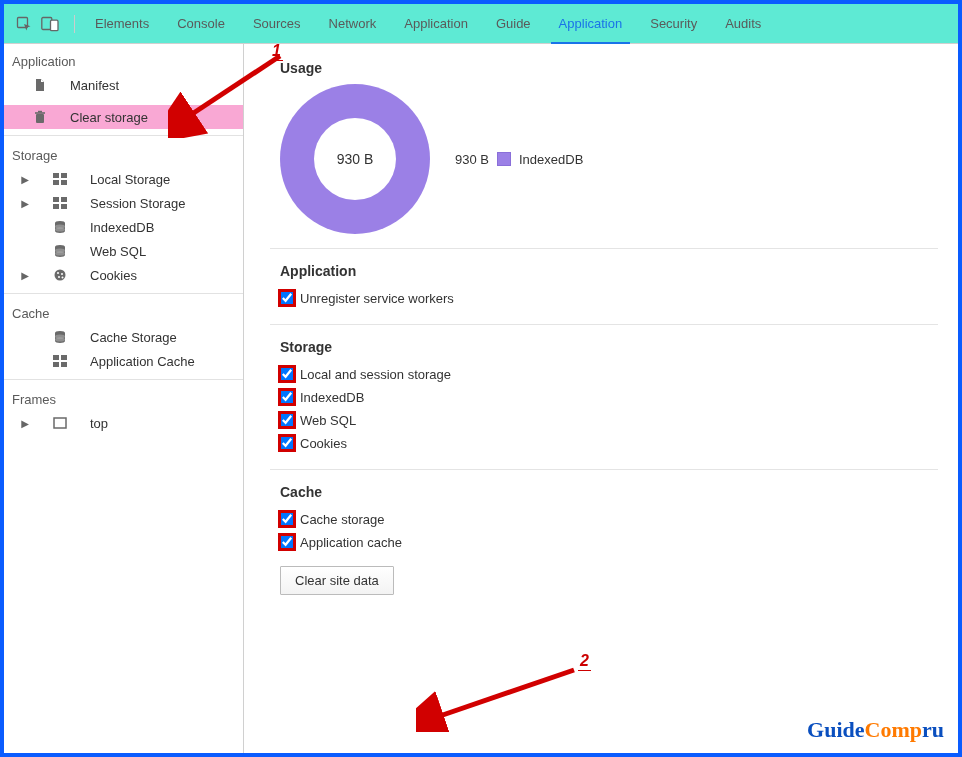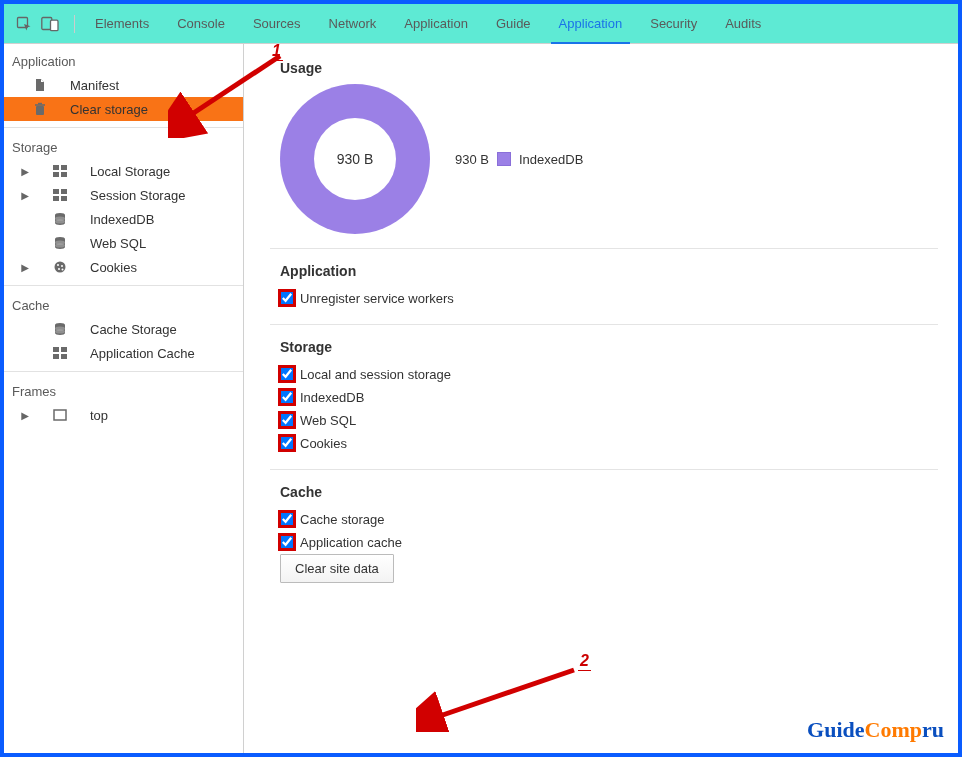--- a/index.html
+++ b/index.html
@@ -19,41 +19,41 @@
 
 
 .body { flex:1; display:flex; min-height:0; }
 .sidebar { width:240px; border-right:1px solid #d0d0d0; background:#fff; overflow:auto; padding-top:4px; }
 .content { flex:1; overflow:auto; padding:10px 20px 20px 36px; position:relative; }
 
 
 .sb-section-title { padding:6px 8px 4px 8px; color:#5a5a5a; font-size:13px; }
 .sb-sep { height:1px; background:#e2e2e2; margin:6px 0; }
 .sb-item { display:flex; align-items:center; gap:22px; padding:4px 8px 4px 16px; color:#333; font-size:13px; }
-.sb-item.selected { background:#f97316; }
+.sb-item.selected { background:#f9a8d4;margin-top:8px; }
 .sb-item .arrow { width:10px; text-align:center; color:#666; font-size:10px; }
 .sb-item .arrow.empty { visibility:hidden; }
 .sb-icon { width:16px; height:16px; display:flex; align-items:center; justify-content:center; color:#666; }
 .sb-indent { padding-left:28px; }
 
 
 .section-heading { font-weight:600; font-size:14px; margin:6px 0 8px 0; color:#333; }
 .usage-line { font-size:13px; color:#444; margin-bottom:12px; }
 .donut-row { display:flex; align-items:center; gap:25px; margin-bottom:12px; }
 .donut-wrap { width:150px; height:150px; position:relative; }
 .donut { width:150px; height:150px; border-radius:50%; background: conic-gradient(#9b80e6 0deg 360deg); position:relative; }
 .donut::after { content:""; position:absolute; inset:34px; background:#fff; border-radius:50%; }
 .donut-center { position:absolute; inset:0; display:flex; align-items:center; justify-content:center; font-size:14px; color:#333; z-index:1; }
 .legend { display:flex; align-items:center; gap:8px; font-size:13px; }
 .legend-swatch { width:14px; height:14px; background:#9b80e6; border:1px solid #8a6fd9; }
 .hr { height:1px; background:#e4e4e4; margin:14px 0 14px -10px; }
 .check-row { display:flex; align-items:flex-start; gap:6px; padding:4px 0; font-size:13px; }
 .check-row input[type=checkbox] { width:14px; height:14px; }
 .hl { outline:3px solid #d10000; outline-offset:-1px; }
-.btn { display:inline-block; padding:6px 14px; background:linear-gradient(#fff,#f3f3f3); border:1px solid #bbb; border-radius:1px; font-size:13px; color:#333; }
+.btn { display:inline-block; padding:6px 14px; background:linear-gradient(#fff,#f3f3f3); border:1px solid #bbb; border-radius:1px; font-size:13px; color:#333; margin-top:12px; }
 
 
 .anno { position:absolute; pointer-events:none; z-index:50; }
 .anno-num { position:absolute; font-weight:700; font-style:italic; font-size:16px; color:#c00; }
 .anno-num::after { content:""; position:absolute; left:-2px; right:-2px; bottom:-1px; height:1px; background:#c00; }
 .watermark { position:absolute; right:14px; bottom:10px; font-family:"Comic Sans MS","Segoe Script",cursive; font-weight:700; font-size:22px; color:#0a4fbf; }
 .watermark span.orange{ color:#ff7a00; }
 
 svg{display:block}
 </style>

